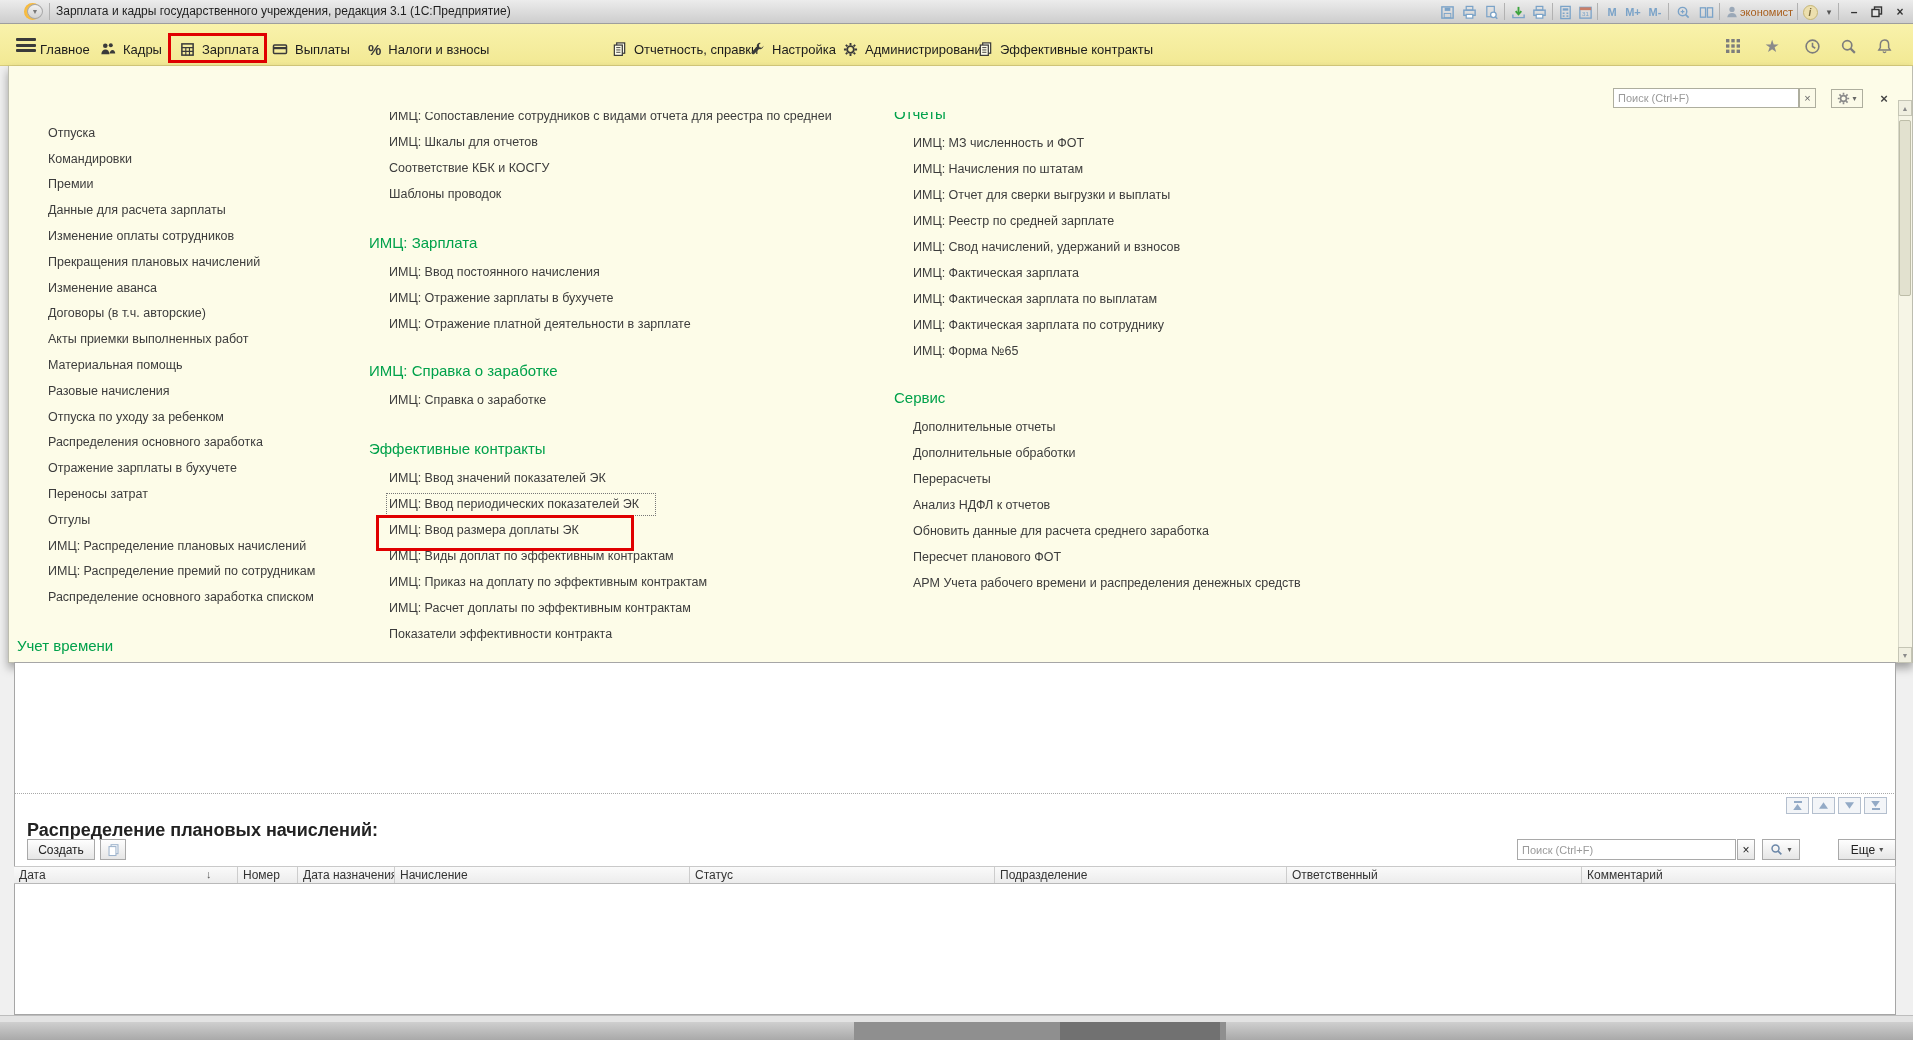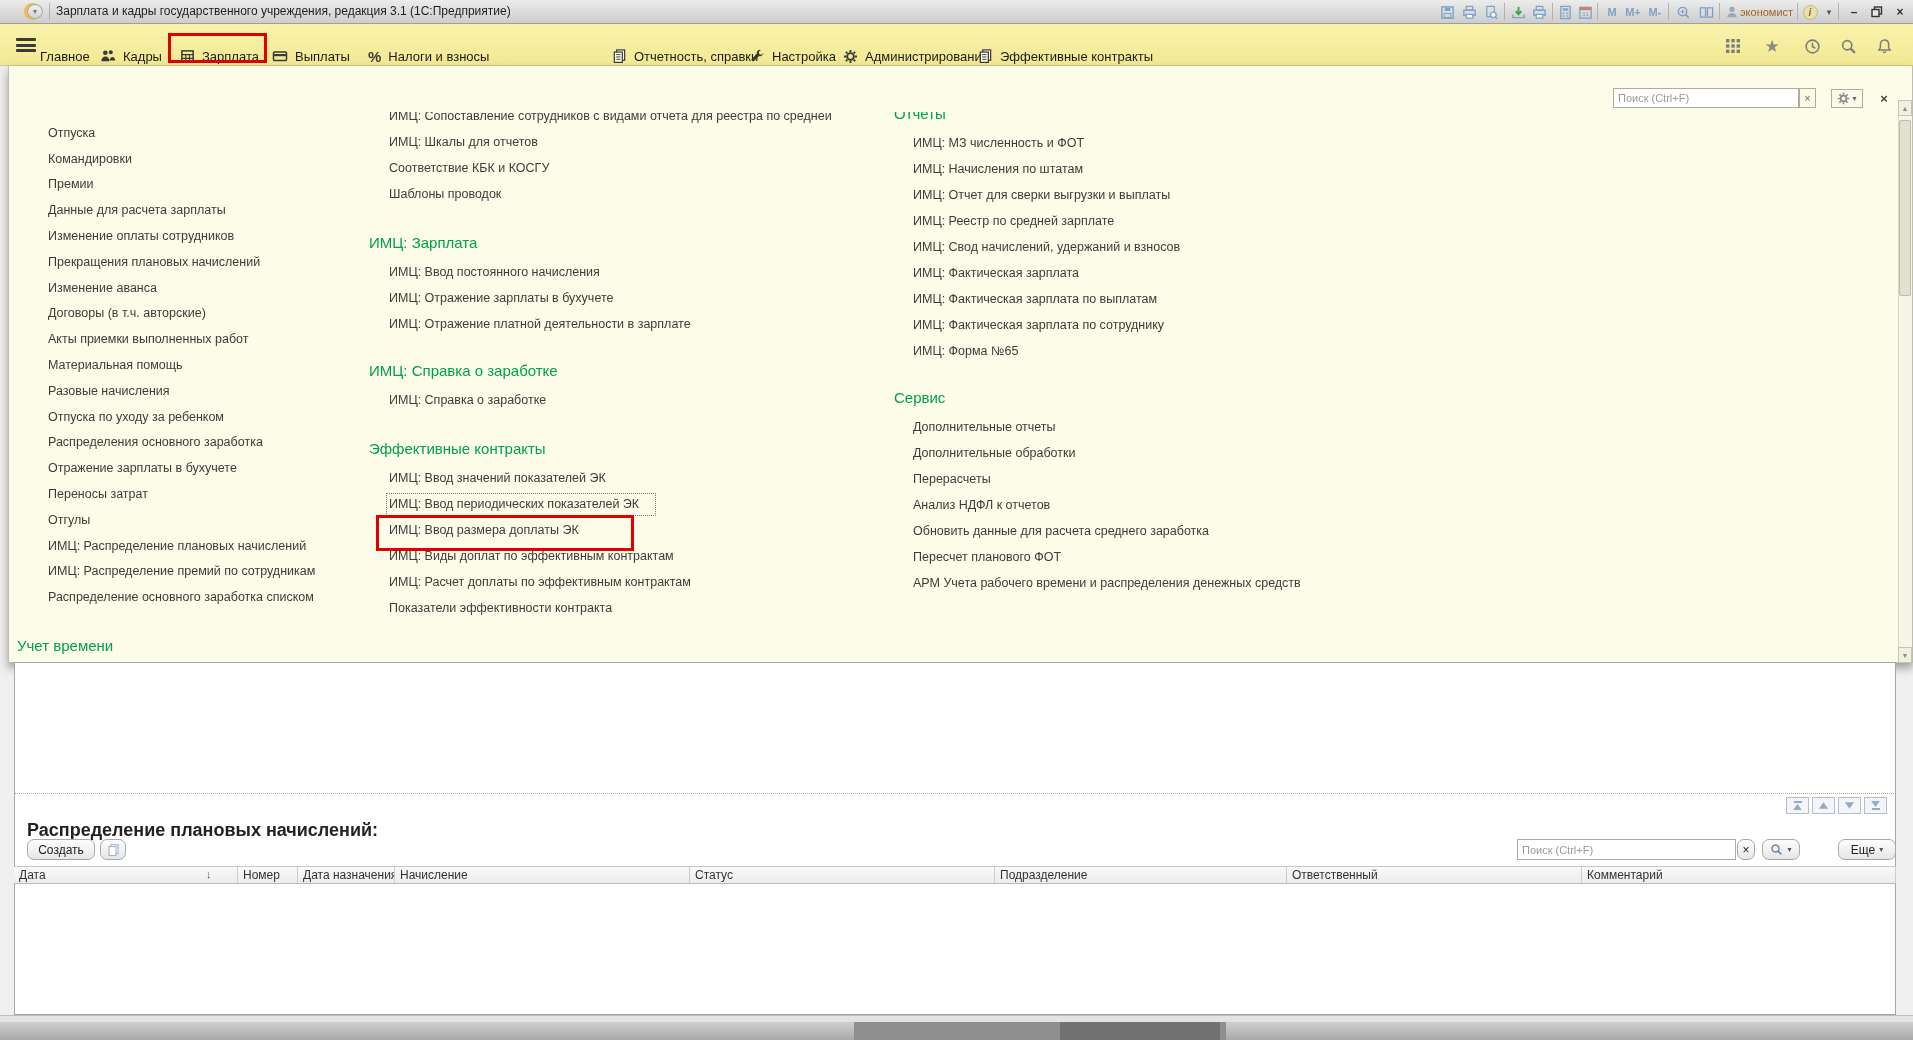--- a/index.html
+++ b/index.html
@@ -30,21 +30,21 @@
   .info-circle{width:15px;height:15px;border-radius:50%;background:#ecdfae;border:1px solid #c6b678;
     color:#7a6c3f;font-size:10px;font-style:italic;font-weight:bold;
     display:flex;align-items:center;justify-content:center}
   .winbtn{font-size:12px;color:#333;font-weight:bold}
 
   
   .menubar{left:0;top:24px;width:1913px;height:42px;
     background:linear-gradient(#f9f2ab,#f2e994);border-bottom:1px solid #d8cd7c;}
   .hamb{left:16px;top:14px;width:20px;height:14px;display:flex;flex-direction:column;justify-content:space-between}
   .hamb div{height:3px;background:#3a3a3a;border-radius:1px}
-  .tab{top:11px;height:42px;display:flex;align-items:center;gap:7px;cursor:default}
+  .tab{top:4px;height:42px;display:flex;align-items:center;gap:7px;cursor:default}
   .tab .lbl{font-size:13px;color:#1c1c1c;white-space:nowrap}
   .tab-box{left:168px;top:9px;width:99px;height:30px;border:3px solid var(--red);}
   .mb-ric{top:13px;width:18px;height:18px;display:flex;align-items:center;justify-content:center}
   .star{font-size:17px;color:#8a8a8a;line-height:1}
 
   
   .panel{left:8px;top:66px;width:1905px;height:597px;background:var(--cream);
     border:1px solid #bdbdb0;border-top:none;box-shadow:0 5px 9px rgba(0,0,0,.35);}
   .p-search{left:1604px;top:22px;width:186px;height:20px;border:1px solid #aeae9e;background:#fff;
     font-size:11px;color:#333;padding:0 4px;font-family:"Liberation Sans",sans-serif}
@@ -77,21 +77,21 @@
   .scr-track{left:1889px;top:50px;width:14px;height:531px;background:#f6f5e6;border-left:1px solid #d8d8c8}
   .scr-thumb{left:1890px;top:54px;width:12px;height:176px;background:#e2e1cf;border:1px solid #bdbda8;border-radius:2px}
 
   
   .form-area{left:14px;top:662px;width:1882px;height:353px;background:#fff;border:1px solid #a6a6a6}
   .dotline{left:14px;top:793px;width:1882px;height:0;border-top:1px dotted #a8a8a8}
   .navbtn{top:797px;width:23px;height:17px;background:#f3f5f8;border:1px solid #b4bfce;
     display:flex;flex-direction:column;align-items:center;justify-content:center;gap:1px}
   .navbtn .bar{width:8px;height:2px;background:#93aac6}
   .list-title{left:27px;top:820px;font-size:18px;font-weight:bold;color:#222;white-space:nowrap}
-  .btn{background:linear-gradient(#fefefe,#e6e6e6);border:1px solid #a9a9a9;border-radius:7px;
+  .btn{background:linear-gradient(#fefefe,#e6e6e6);border:1px solid #a9a9a9;border-radius:0;
     font-size:12px;color:#222;display:flex;align-items:center;justify-content:center;gap:4px;
     font-family:"Liberation Sans",sans-serif}
   .create-btn{left:27px;top:839px;width:68px;height:21px}
   .copy-btn{left:100px;top:839px;width:26px;height:21px}
   .l-search{left:1517px;top:839px;width:219px;height:21px;border:1px solid #a9a9a9;background:#fff;
     font-size:11px;color:#333;padding:0 4px;font-family:"Liberation Sans",sans-serif}
   .l-search::placeholder{color:#9a9a9a}
   .l-clear{left:1737px;top:839px;width:18px;height:21px}
   .find-btn{left:1762px;top:839px;width:38px;height:21px}
   .more-btn{left:1838px;top:839px;width:58px;height:21px}
@@ -477,20 +477,23 @@
           <li class="focused">
             <span>ИМЦ: Ввод периодических показателей ЭК</span>
           </li>
           <li class="highlighted">
             <span>ИМЦ: Ввод размера доплаты ЭК</span>
           </li>
           <li>
             <span>ИМЦ: Виды доплат по эффективным контрактам</span>
           </li>
           <li>
+            <span>ИМЦ: Приказ на доплату по эффективным контрактам</span>
+          </li>
+          <li>
             <span>ИМЦ: Расчет доплаты по эффективным контрактам</span>
           </li>
           <li>
             <span>Показатели эффективности контракта</span>
           </li>
         </ul>
     </div>
 
     <div class="colsec" style="left:885px;top:-10px">
       <div class="hdr">Отчеты</div>

